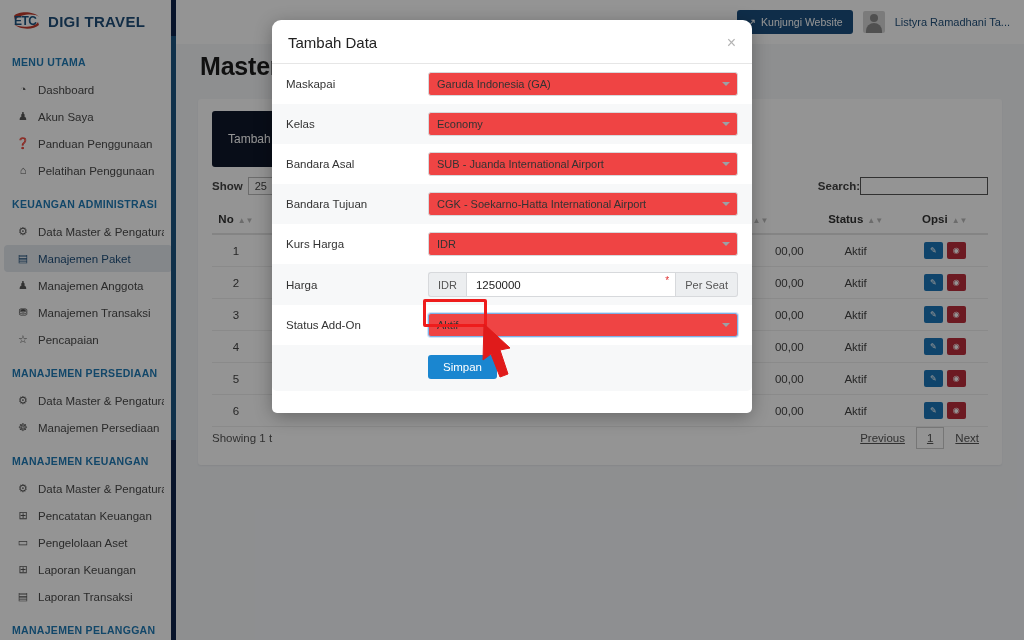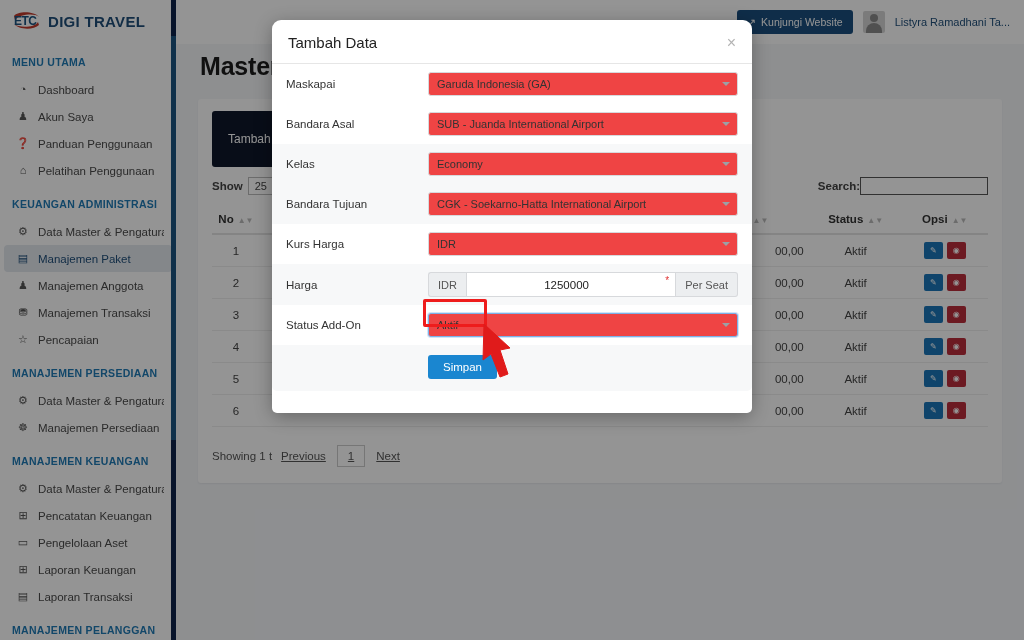--- a/index.html
+++ b/index.html
@@ -136,22 +136,22 @@
   .opsi-btns { display: flex; gap: 4px; justify-content: center; }
   .op-edit, .op-del {
     width: 19px; height: 17px; border-radius: 2px;
     display: flex; align-items: center; justify-content: center;
     font-size: 8px; color: #fff;
   }
   .op-edit { background: #1a76b8; }
   .op-del { background: #bb2d3b; }
 
   .table-foot {
-    display: flex; justify-content: flex-start; align-items: center;
-    margin-top: 18px; font-size: 11.5px; color: #555;
+    display: flex; justify-content: space-between; align-items: center;
+    margin-top: 0; font-size: 11.5px; color: #555;
   }
   .pager { display: flex; align-items: center; gap: 2px; }
   .pager .pg {
     padding: 3px 9px; color: #555; font-size: 11.5px; text-decoration: underline;
   }
   .pager .pg.num { border: 1px solid #ccc; background: #fff; padding: 4px 10px; }
 
   
   .overlay {
     position: absolute; inset: 0; background: rgba(0,0,0,0.42);
@@ -197,21 +197,21 @@
   .igroup { display: flex; width: 100%; height: 25px; }
   .ig-addon {
     background: #eceef0; border: 1px solid #d7d9dc; border-right: none;
     display: flex; align-items: center; padding: 0 9px;
     font-size: 11px; color: #555; border-radius: 3px 0 0 3px;
   }
   .ig-addon.right { border-right: 1px solid #d7d9dc; border-left: none; border-radius: 0 3px 3px 0; }
   .ig-input {
     flex: 1; position: relative; border: 1px solid #d7d9dc;
     background: #fff; display: flex; align-items: center;
-    padding: 0 18px 0 9px; font-size: 11.5px; color: #222; justify-content: center;
+    padding: 0 18px 0 9px; font-size: 11.5px; color: #222;
   }
   .req-star {
     position: absolute; right: 6px; top: 3px;
     color: #e03131; font-size: 10px; line-height: 1;
   }
   .frow.submit {
     background: #f7f8f9; padding: 10px 14px 12px 156px;
     border-radius: 0 0 5px 5px;
   }
   .btn-simpan {
@@ -458,34 +458,34 @@
     <div class="modal-body" id="modal-body">
         <div class="frow">
           <div class="flabel">Maskapai</div>
           <div class="fctrl">
             <div class="sel">
               <span>Garuda Indonesia (GA)</span>
               <span class="caret"></span>
             </div>
           </div>
         </div>
+        <div class="frow alt">
+          <div class="flabel">Kelas</div>
+          <div class="fctrl">
+            <div class="sel">
+              <span>Economy</span>
+              <span class="caret"></span>
+            </div>
+          </div>
+        </div>
         <div class="frow">
           <div class="flabel">Bandara Asal</div>
           <div class="fctrl">
             <div class="sel">
               <span>SUB - Juanda International Airport</span>
-              <span class="caret"></span>
-            </div>
-          </div>
-        </div>
-        <div class="frow alt">
-          <div class="flabel">Kelas</div>
-          <div class="fctrl">
-            <div class="sel">
-              <span>Economy</span>
               <span class="caret"></span>
             </div>
           </div>
         </div>
         <div class="frow alt">
           <div class="flabel">Bandara Tujuan</div>
           <div class="fctrl">
             <div class="sel">
               <span>CGK - Soekarno-Hatta International Airport</span>
               <span class="caret"></span>

